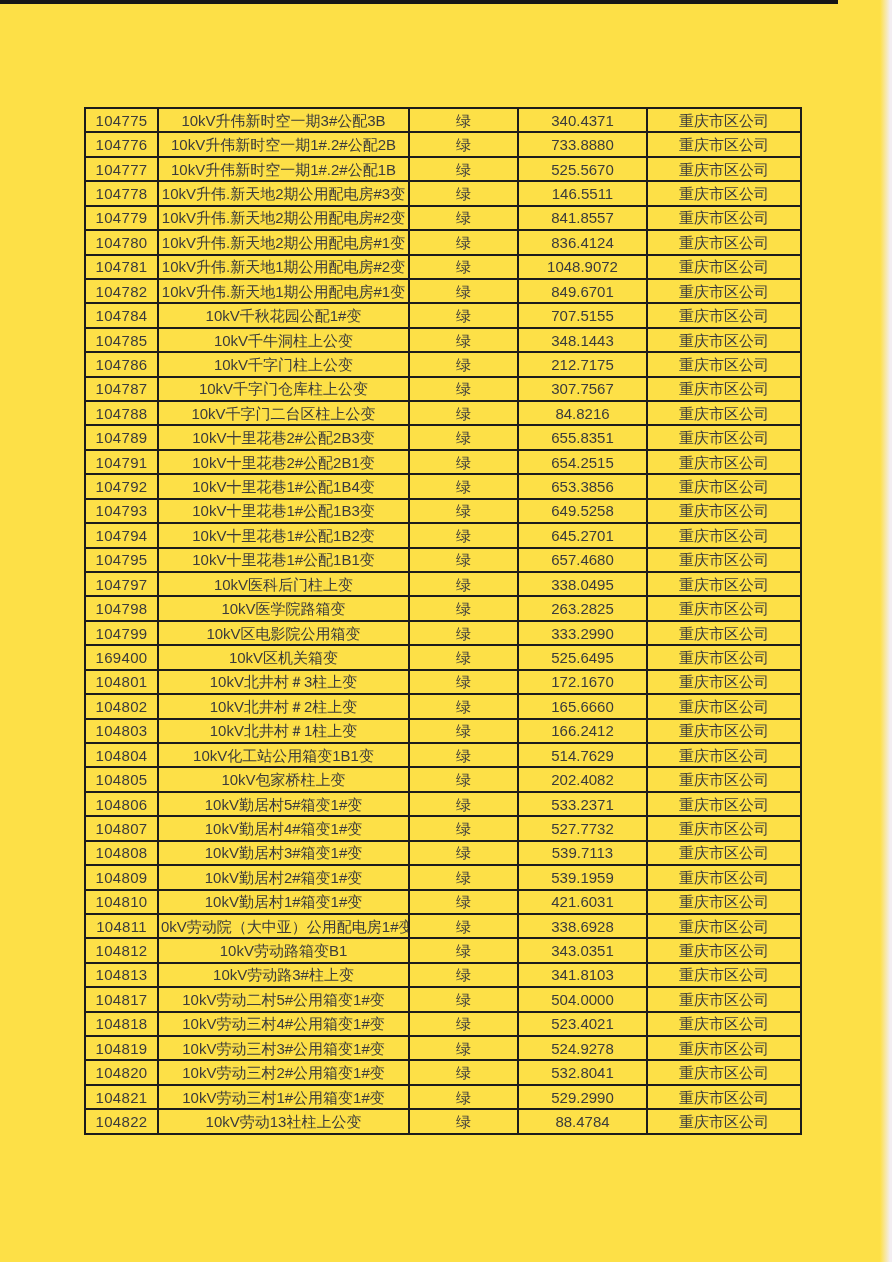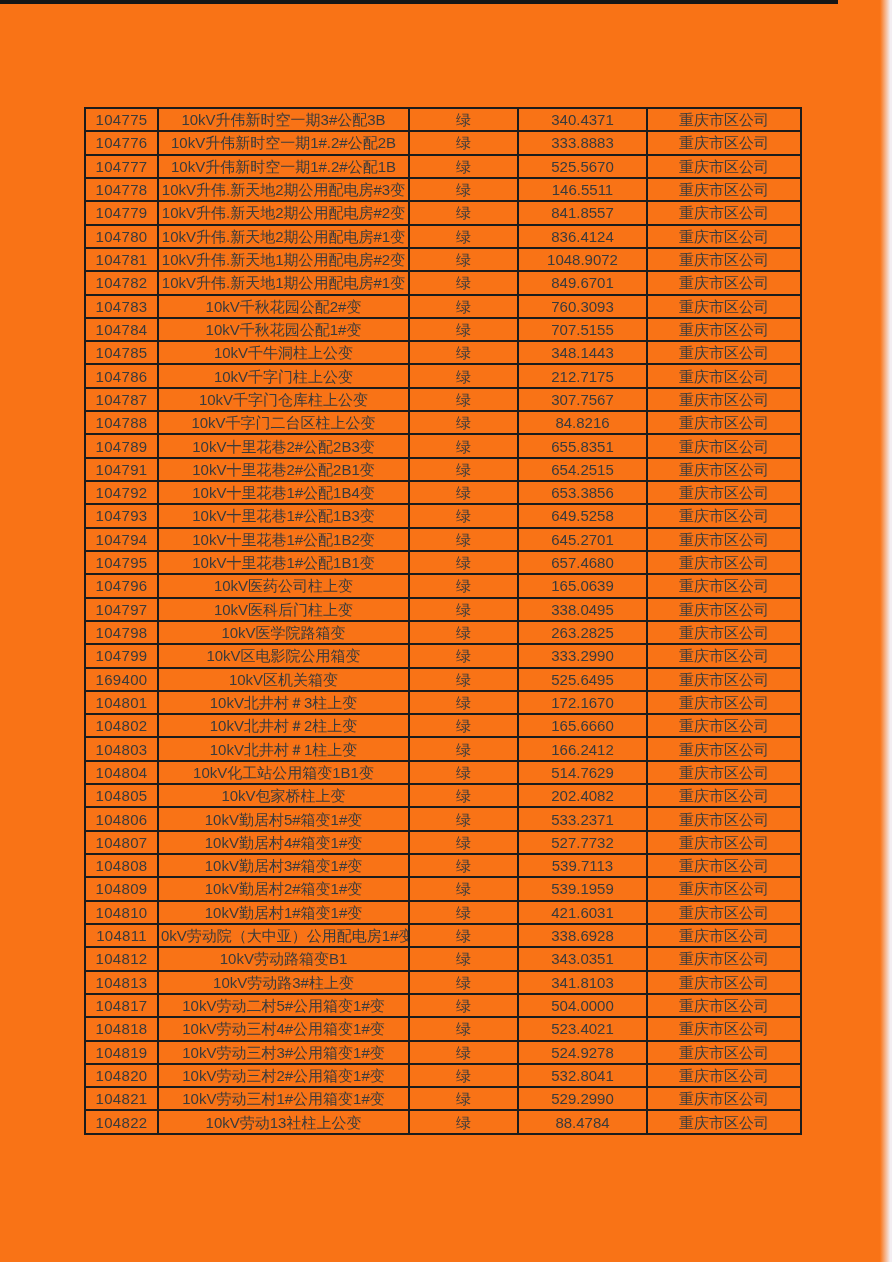--- a/index.html
+++ b/index.html
@@ -4,21 +4,21 @@
 <style>
   html, body {
     margin: 0;
     padding: 0;
     background: #ffffff;
   }
   .page {
     position: relative;
     width: 892px;
     height: 1262px;
-    background: #f97316;
+    background: #fde047;
     overflow: hidden;
     font-family: "Liberation Sans", "DejaVu Sans", sans-serif;
   }
   .scan-top-bar {
     position: absolute;
     left: 0;
     top: 0;
     width: 838px;
     height: 4px;
     background: #161616;
@@ -83,21 +83,21 @@
     <td class="cell-name">10kV升伟新时空一期3#公配3B</td>
     <td class="cell-status">绿</td>
     <td class="cell-value">340.4371</td>
     <td class="cell-company">重庆市区公司</td>
   </tr>
 
   <tr>
     <td class="cell-id">104776</td>
     <td class="cell-name">10kV升伟新时空一期1#.2#公配2B</td>
     <td class="cell-status">绿</td>
-    <td class="cell-value">333.8883</td>
+    <td class="cell-value">733.8880</td>
     <td class="cell-company">重庆市区公司</td>
   </tr>
 
   <tr>
     <td class="cell-id">104777</td>
     <td class="cell-name">10kV升伟新时空一期1#.2#公配1B</td>
     <td class="cell-status">绿</td>
     <td class="cell-value">525.5670</td>
     <td class="cell-company">重庆市区公司</td>
   </tr>
@@ -135,27 +135,20 @@
   </tr>
 
   <tr>
     <td class="cell-id">104782</td>
     <td class="cell-name">10kV升伟.新天地1期公用配电房#1变</td>
     <td class="cell-status">绿</td>
     <td class="cell-value">849.6701</td>
     <td class="cell-company">重庆市区公司</td>
   </tr>
 
-  <tr>
-    <td class="cell-id">104783</td>
-    <td class="cell-name">10kV千秋花园公配2#变</td>
-    <td class="cell-status">绿</td>
-    <td class="cell-value">760.3093</td>
-    <td class="cell-company">重庆市区公司</td>
-  </tr>
 
   <tr>
     <td class="cell-id">104784</td>
     <td class="cell-name">10kV千秋花园公配1#变</td>
     <td class="cell-status">绿</td>
     <td class="cell-value">707.5155</td>
     <td class="cell-company">重庆市区公司</td>
   </tr>
 
   <tr>
@@ -232,27 +225,20 @@
   </tr>
 
   <tr>
     <td class="cell-id">104795</td>
     <td class="cell-name">10kV十里花巷1#公配1B1变</td>
     <td class="cell-status">绿</td>
     <td class="cell-value">657.4680</td>
     <td class="cell-company">重庆市区公司</td>
   </tr>
 
-  <tr>
-    <td class="cell-id">104796</td>
-    <td class="cell-name">10kV医药公司柱上变</td>
-    <td class="cell-status">绿</td>
-    <td class="cell-value">165.0639</td>
-    <td class="cell-company">重庆市区公司</td>
-  </tr>
 
   <tr>
     <td class="cell-id">104797</td>
     <td class="cell-name">10kV医科后门柱上变</td>
     <td class="cell-status">绿</td>
     <td class="cell-value">338.0495</td>
     <td class="cell-company">重庆市区公司</td>
   </tr>
 
   <tr>

